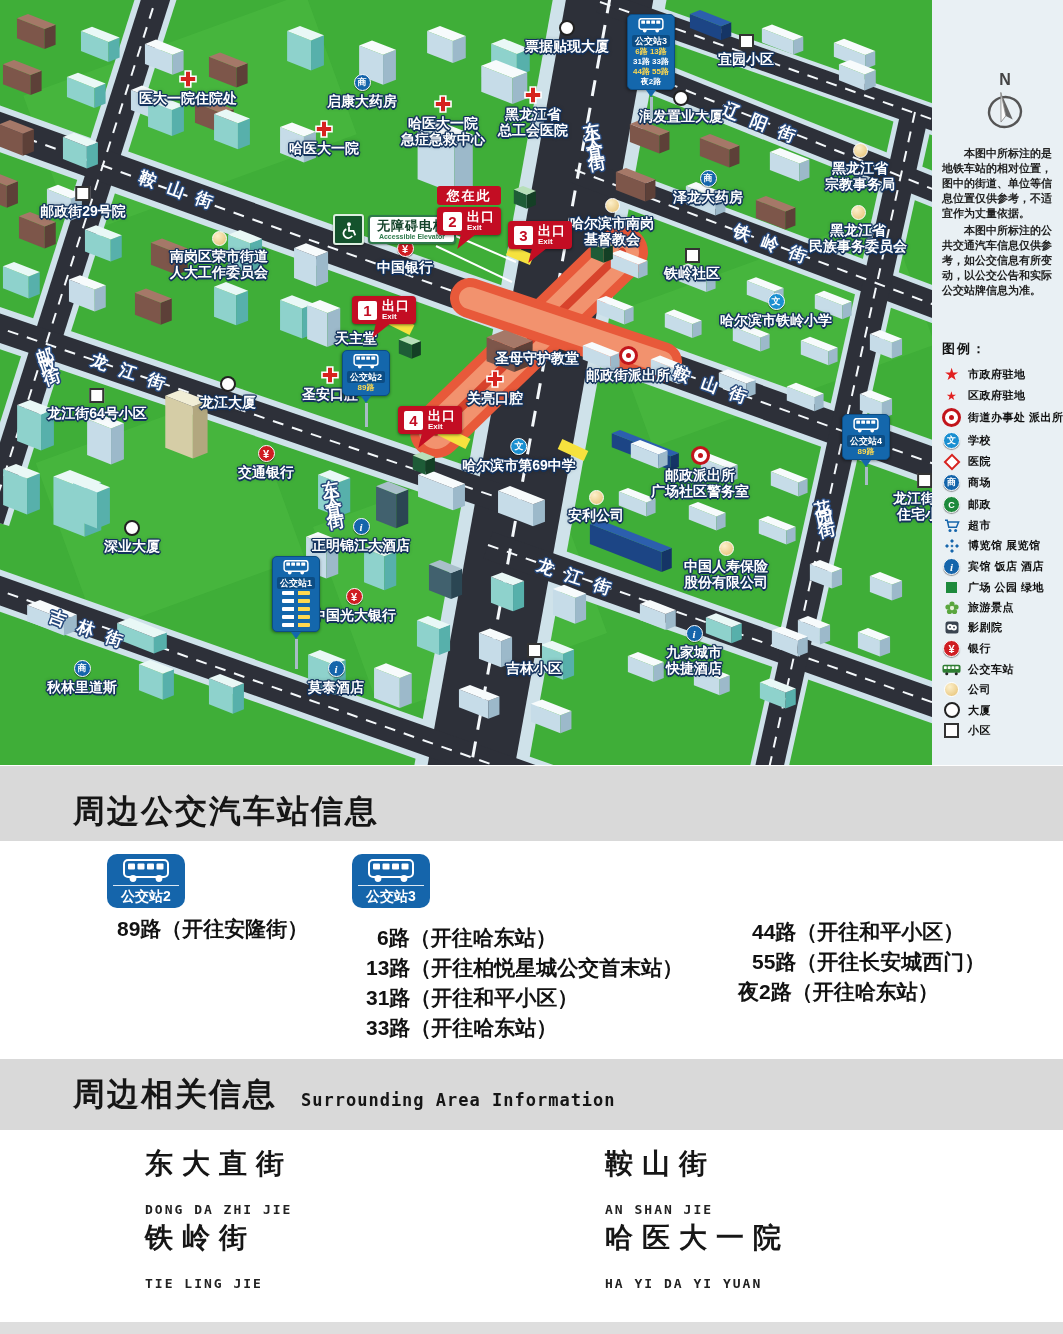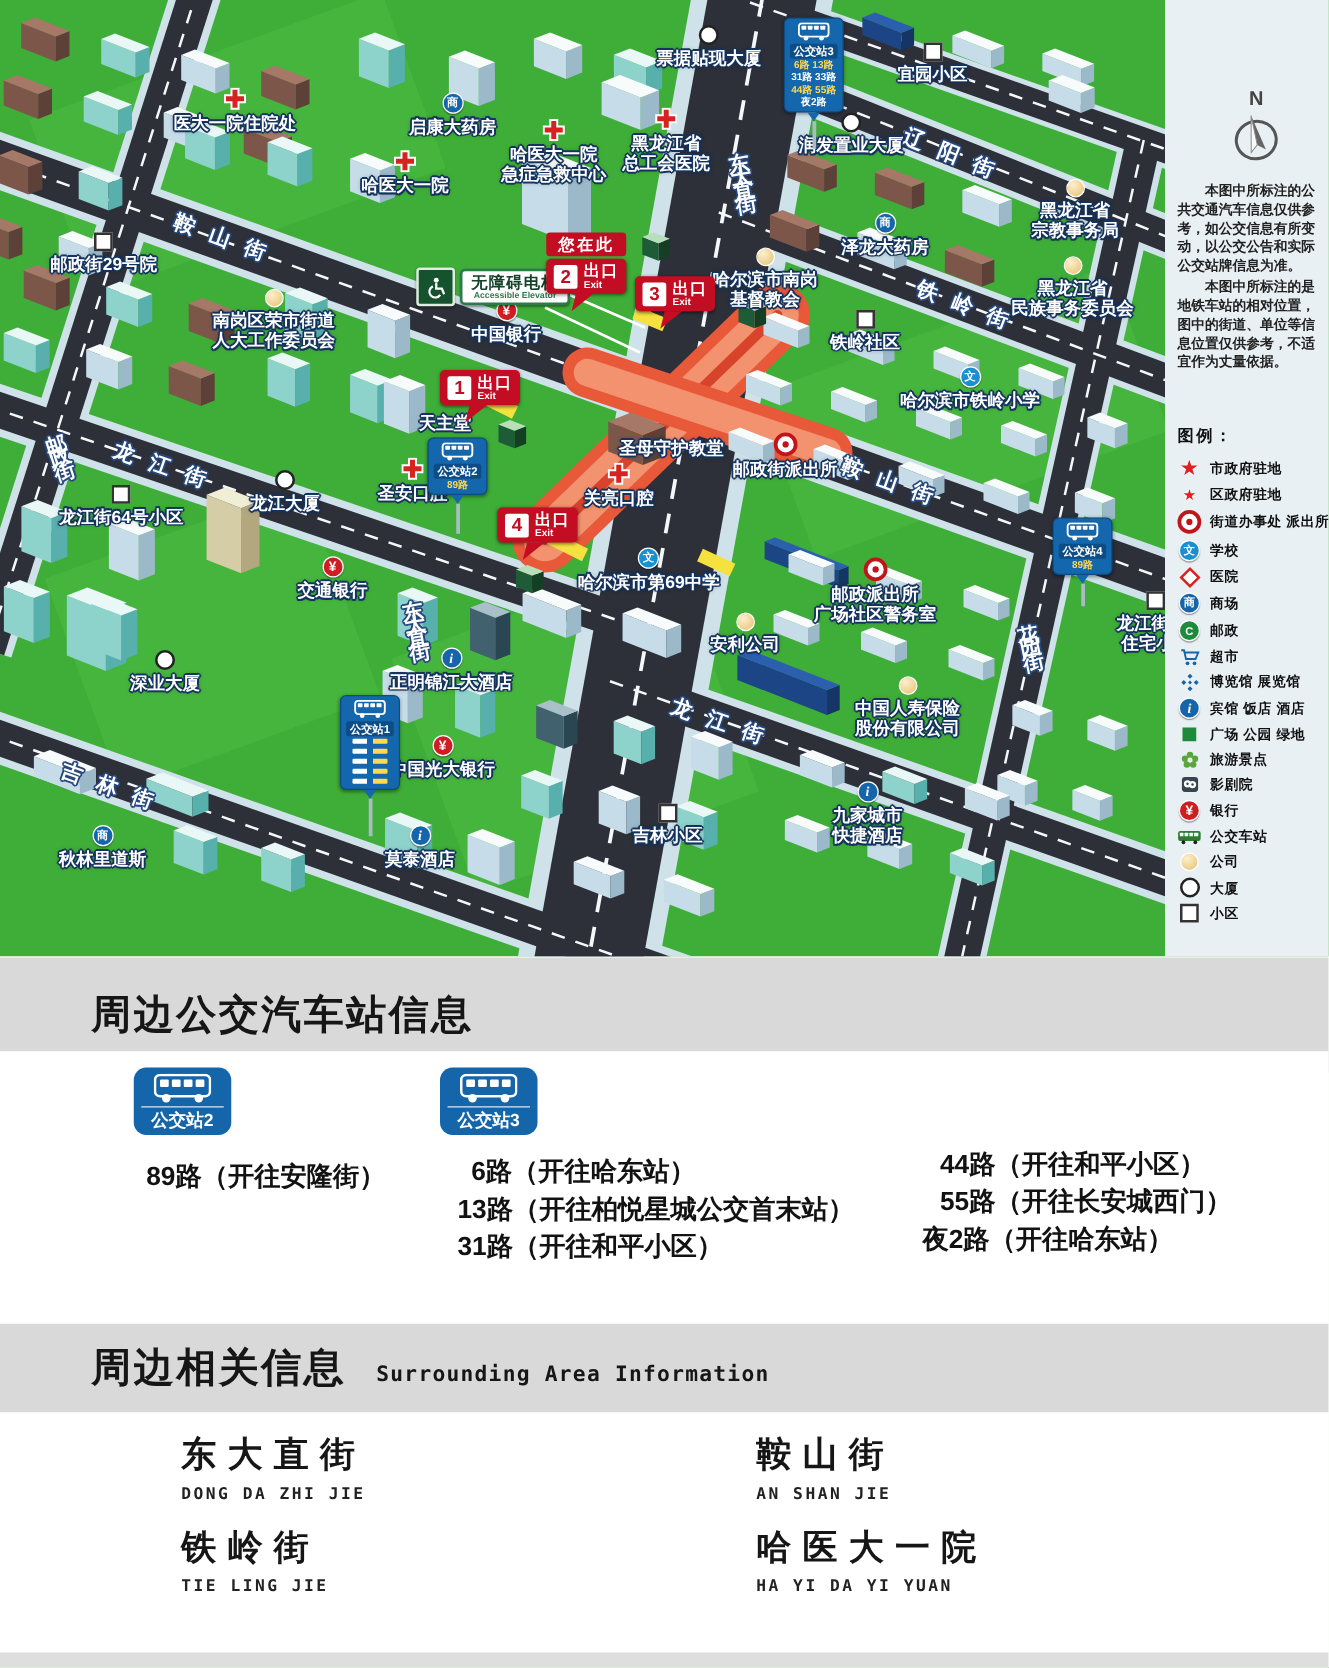--- a/index.html
+++ b/index.html
@@ -86,29 +86,29 @@
   .band .en{font-size:17px;font-weight:700;color:#161616;font-family:"DejaVu Sans Mono",monospace;
     letter-spacing:1px;margin-left:24px;margin-top:10px;}
   .businfo{position:absolute;top:841px;left:0;width:1063px;height:218px;background:#fff;}
   .badge{width:78px;background:#1565ab;border-radius:10px;padding:5px 6px 4px;display:flex;flex-direction:column;
     align-items:center;box-sizing:border-box;}
   .badge-name{color:#fff;font-weight:700;font-size:14px;line-height:16px;border-top:1.5px solid rgba(255,255,255,.85);
     width:100%;text-align:center;padding-top:2px;margin-top:2px;white-space:nowrap;}
   .st2{position:absolute;left:107px;top:13px;} .st3{position:absolute;left:352px;top:13px;}
   .routes{list-style:none;margin:0;padding:0;font-size:21px;font-weight:600;color:#121212;}
   .routes li{margin-bottom:5px;line-height:25px;white-space:nowrap;}
-  #routes2{position:absolute;left:117px;top:88px;}
+  #routes2{position:absolute;left:117px;top:75px;}
   #routes3{position:absolute;left:366px;top:84px;}
   #routesx{position:absolute;left:738px;top:78px;}
   #routes3 li:first-child{padding-left:11px;}
   #routesx li:nth-child(-n+2){padding-left:14px;}
   .streets{position:absolute;top:1130px;left:0;width:1063px;height:192px;background:#fff;}
   .s-entry{position:absolute;}
   .s-zh{font-size:28px;font-weight:900;color:#161616;letter-spacing:9px;line-height:32px;}
-  .s-en{font-size:13px;font-weight:700;color:#222;font-family:"DejaVu Sans Mono",monospace;letter-spacing:2px;margin-top:8px;}
+  .s-en{font-size:13px;font-weight:700;color:#222;font-family:"DejaVu Sans Mono",monospace;letter-spacing:2px;margin-top:22px;}
   .s1{left:145px;top:18px;} .s2{left:605px;top:18px;} .s3{left:145px;top:92px;} .s4{left:605px;top:92px;}
   .bottom-strip{position:absolute;top:1322px;left:0;width:1063px;height:12px;background:#dedede;}
 </style>
 </head>
 <body>
 
 <div class="poster">
 
   <div class="map">
     <svg class="base" id="map-svg" width="1063" height="765" viewBox="0 0 1063 765">
@@ -872,22 +872,22 @@
       <div class="compass">
         <div class="n">N</div>
         <svg width="46" height="44" viewBox="0 0 46 44">
           <g transform="rotate(-12 23 24)">
             <ellipse cx="23" cy="24" rx="16" ry="15" fill="none" stroke="#555" stroke-width="2.4"></ellipse>
             <polygon points="23,4 29,33 23,28" fill="#666"></polygon>
             <polygon points="23,4 17,33 23,28" fill="#fbfbfb" stroke="#888" stroke-width="0.8"></polygon>
           </g>
         </svg>
       </div>
+      <p class="lg-note">本图中所标注的是地铁车站的相对位置，图中的街道、单位等信息位置仅供参考，不适宜作为丈量依据。</p>
       <p class="lg-note">本图中所标注的公共交通汽车信息仅供参考，如公交信息有所变动，以公交公告和实际公交站牌信息为准。</p>
-      <p class="lg-note">本图中所标注的是地铁车站的相对位置，图中的街道、单位等信息位置仅供参考，不适宜作为丈量依据。</p>
       <div class="lg-title">图例：</div>
       <div id="legend-list">
           <div class="lg-item">
             <span class="lg-ic">
               <span class="ic-star big">★</span>
             </span>
             <span class="lg-tx">市政府驻地</span>
           </div>
           <div class="lg-item">
             <span class="lg-ic">
@@ -1061,20 +1061,21 @@
       </svg>
       <div class="badge-name">公交站3</div>
     </div>
     <ul class="routes" id="routes2">
         <li>89路（开往安隆街）</li>
       </ul>
     <ul class="routes" id="routes3">
         <li>6路（开往哈东站）</li>
         <li>13路（开往柏悦星城公交首末站）</li>
         <li>31路（开往和平小区）</li>
+        <li>33路（开往哈东站）</li>
       </ul>
     <ul class="routes" id="routesx">
         <li>44路（开往和平小区）</li>
         <li>55路（开往长安城西门）</li>
         <li>夜2路（开往哈东站）</li>
       </ul>
   </div>
 
   <div class="band band2">
     <span class="zh">周边相关信息</span>

